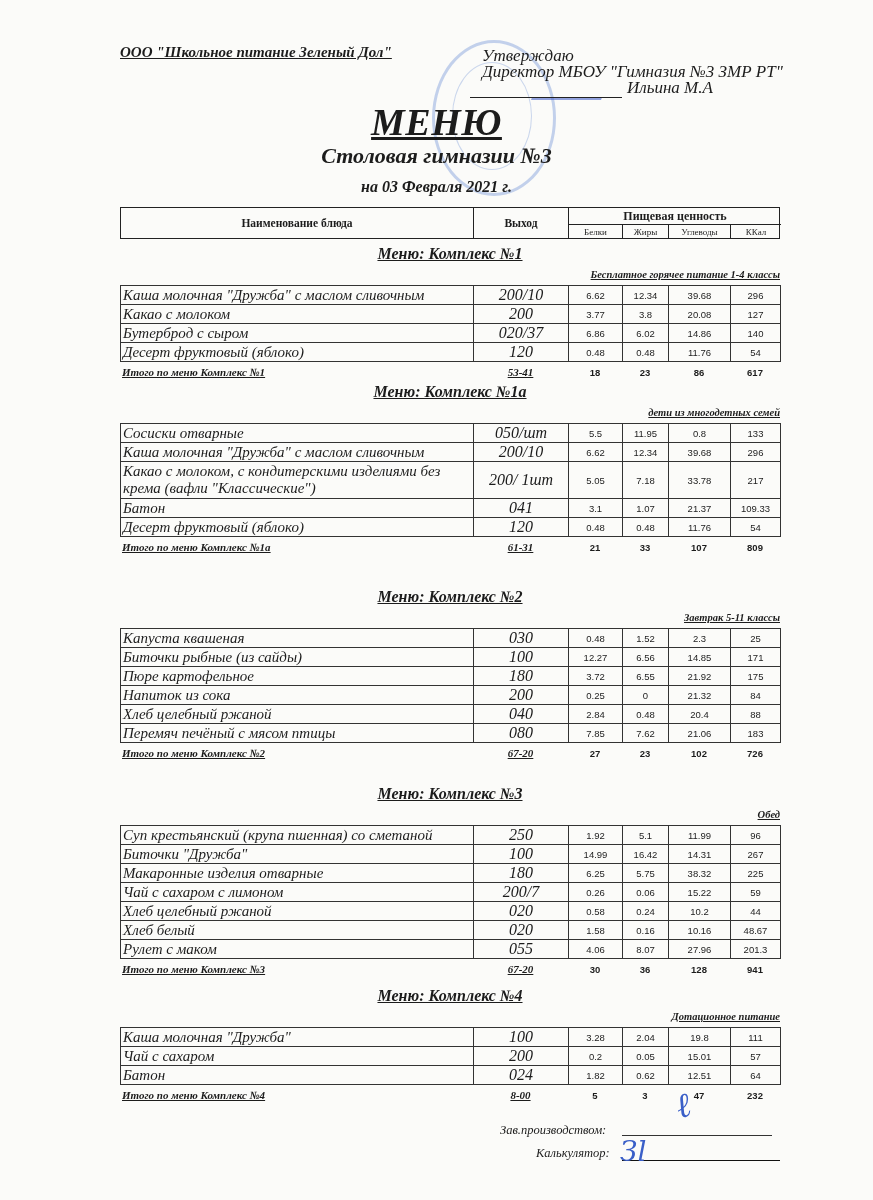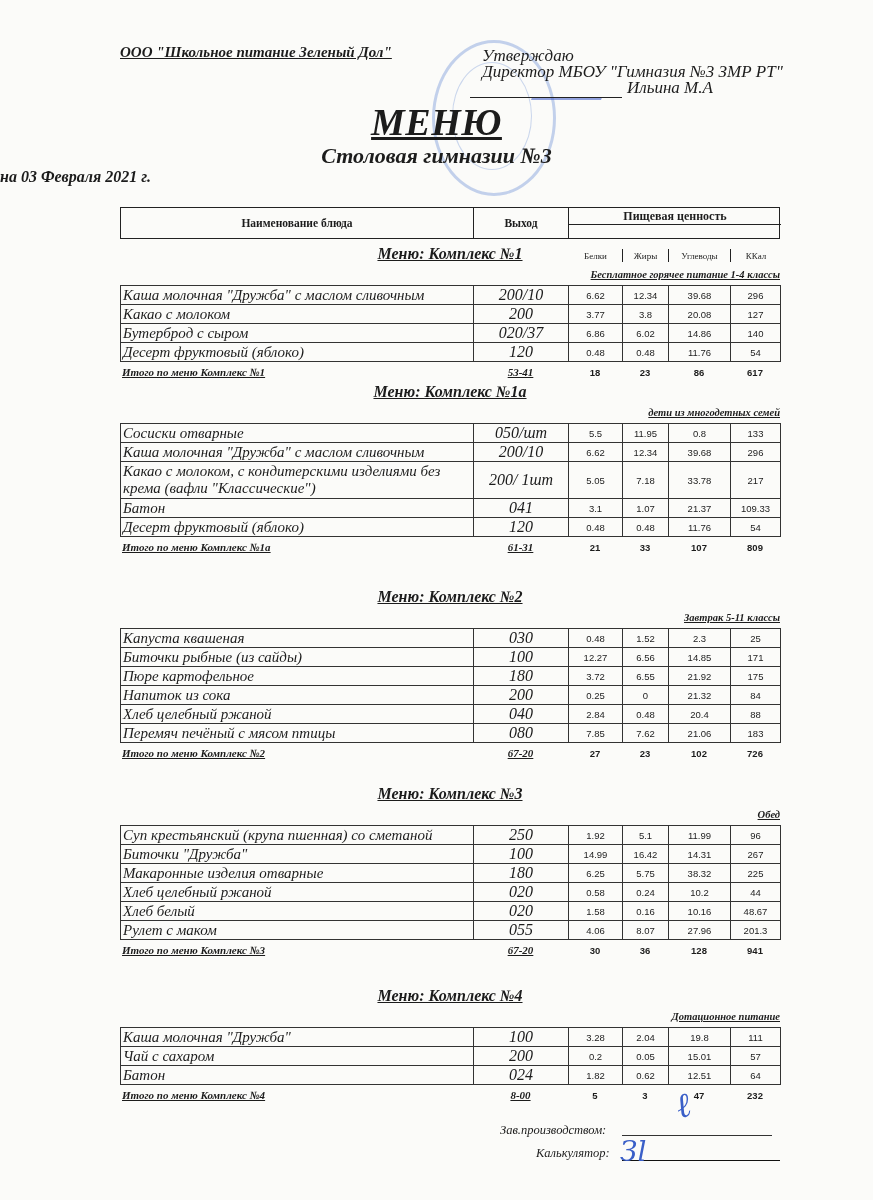--- a/index.html
+++ b/index.html
@@ -10,28 +10,28 @@
   .abs { position: absolute; }
   .org { left: 120px; top: 44px; font-size: 15px; font-style: italic; font-weight: bold; text-decoration: underline; }
   .approve { left: 482px; top: 48px; font-size: 17px; font-style: italic; line-height: 16px; }
   .approve .l3 { padding-left: 145px; }
   .sigline-top { left: 470px; top: 97px; width: 152px; border-top: 1px solid #222; }
   .stamp { left: 432px; top: 40px; width: 118px; height: 150px; border: 3px solid rgba(90,130,210,0.35); border-radius: 50%; }
   .stamp-in { left: 452px; top: 62px; width: 78px; height: 106px; border: 1.5px solid rgba(90,130,210,0.30); border-radius: 50%; }
   .sig-scrawl { left: 535px; top: 78px; width: 70px; height: 20px; border-bottom: 2px solid rgba(60,90,200,0.55); transform: skewX(-20deg); }
   .title { left: 0; width: 873px; top: 100px; text-align: center; font-size: 38px; font-style: italic; font-weight: bold; text-decoration: underline; letter-spacing: 0.5px; }
   .subtitle { left: 0; width: 873px; top: 143px; text-align: center; font-size: 22px; font-style: italic; font-weight: bold; }
-  .date { left: 0; width: 873px; top: 168px; text-align: left; font-size: 16px; font-style: italic; font-weight: bold; }
+  .date { left: 0; width: 873px; top: 178px; text-align: center; font-size: 16px; font-style: italic; font-weight: bold; }
 
   .hdr { left: 120px; top: 207px; width: 660px; height: 32px; border: 1.5px solid #222; box-sizing: border-box; padding-left: 6px; }
   .hdr .c { position: absolute; top: 0; height: 100%; display: flex; align-items: center; justify-content: center; font-size: 11.5px; font-weight: bold; box-sizing: border-box; }
   .hdr .name { left: 0; width: 353px; border-right: 1px solid #222; }
   .hdr .yield { left: 353px; width: 95px; border-right: 1px solid #222; }
   .hdr .nut { left: 448px; width: 212px; height: 17px; border-bottom: 1px solid #222; font-size: 12px; }
-  .hdr .sub { top: 17px; height: 13px; font-size: 9px; font-weight: normal; border-right: 1px solid #222; margin-top: 24px; }
+  .hdr .sub { top: 17px; height: 13px; font-size: 9px; font-weight: normal; border-right: 1px solid #222; }
   .hdr .s0 { left: 448px; width: 54px; }
   .hdr .s1 { left: 502px; width: 46px; }
   .hdr .s2 { left: 548px; width: 62px; }
   .hdr .s3 { left: 610px; width: 50px; border-right: none; }
 
   .section { position: absolute; left: 120px; width: 660px; }
   .sec-title { text-align: center; font-size: 16px; font-style: italic; font-weight: bold; text-decoration: underline; height: 22px; line-height: 22px; }
   .sec-sub { text-align: right; font-size: 10.5px; font-style: italic; font-weight: bold; text-decoration: underline; height: 20px; line-height: 20px; }
   table.menu { width: 660px; border-collapse: collapse; table-layout: fixed; }
   table.menu td { border: 1px solid #333; padding: 0; height: 17px; }
@@ -304,20 +304,28 @@
     </tr>
           <tr class="">
       <td class="dish">Макаронные изделия отварные</td>
       <td class="yield">180</td>
       <td class="num">6.25</td>
       <td class="num">5.75</td>
       <td class="num">38.32</td>
       <td class="num">225</td>
     </tr>
           <tr class="">
+      <td class="dish">Чай с сахаром с лимоном</td>
+      <td class="yield">200/7</td>
+      <td class="num">0.26</td>
+      <td class="num">0.06</td>
+      <td class="num">15.22</td>
+      <td class="num">59</td>
+    </tr>
+          <tr class="">
       <td class="dish">Хлеб  целебный ржаной</td>
       <td class="yield">020</td>
       <td class="num">0.58</td>
       <td class="num">0.24</td>
       <td class="num">10.2</td>
       <td class="num">44</td>
     </tr>
           <tr class="">
       <td class="dish">Хлеб белый</td>
       <td class="yield">020</td>

